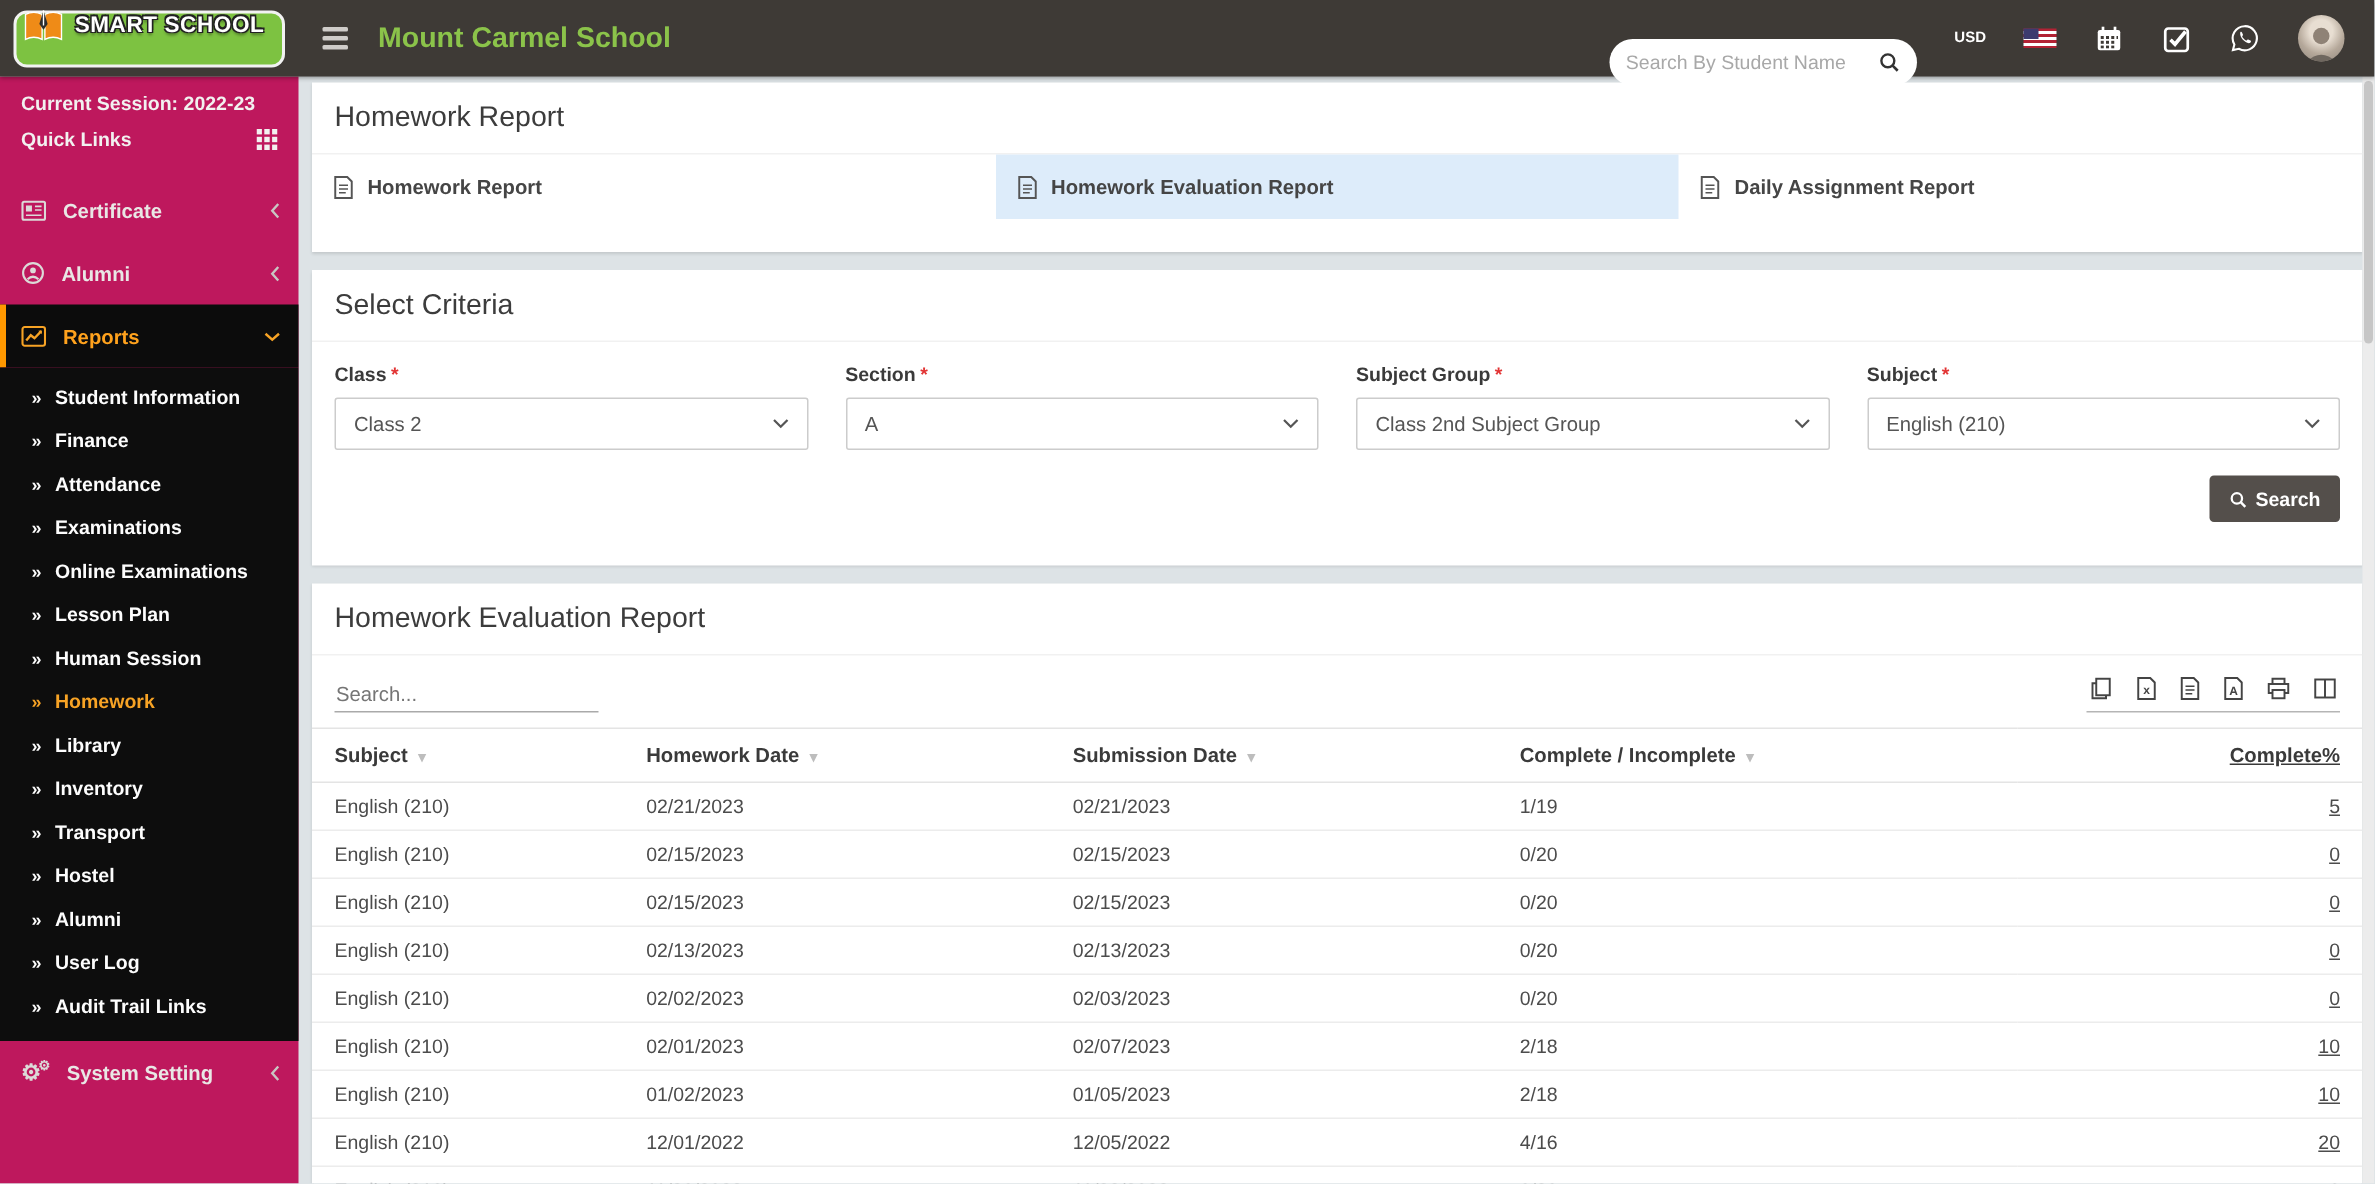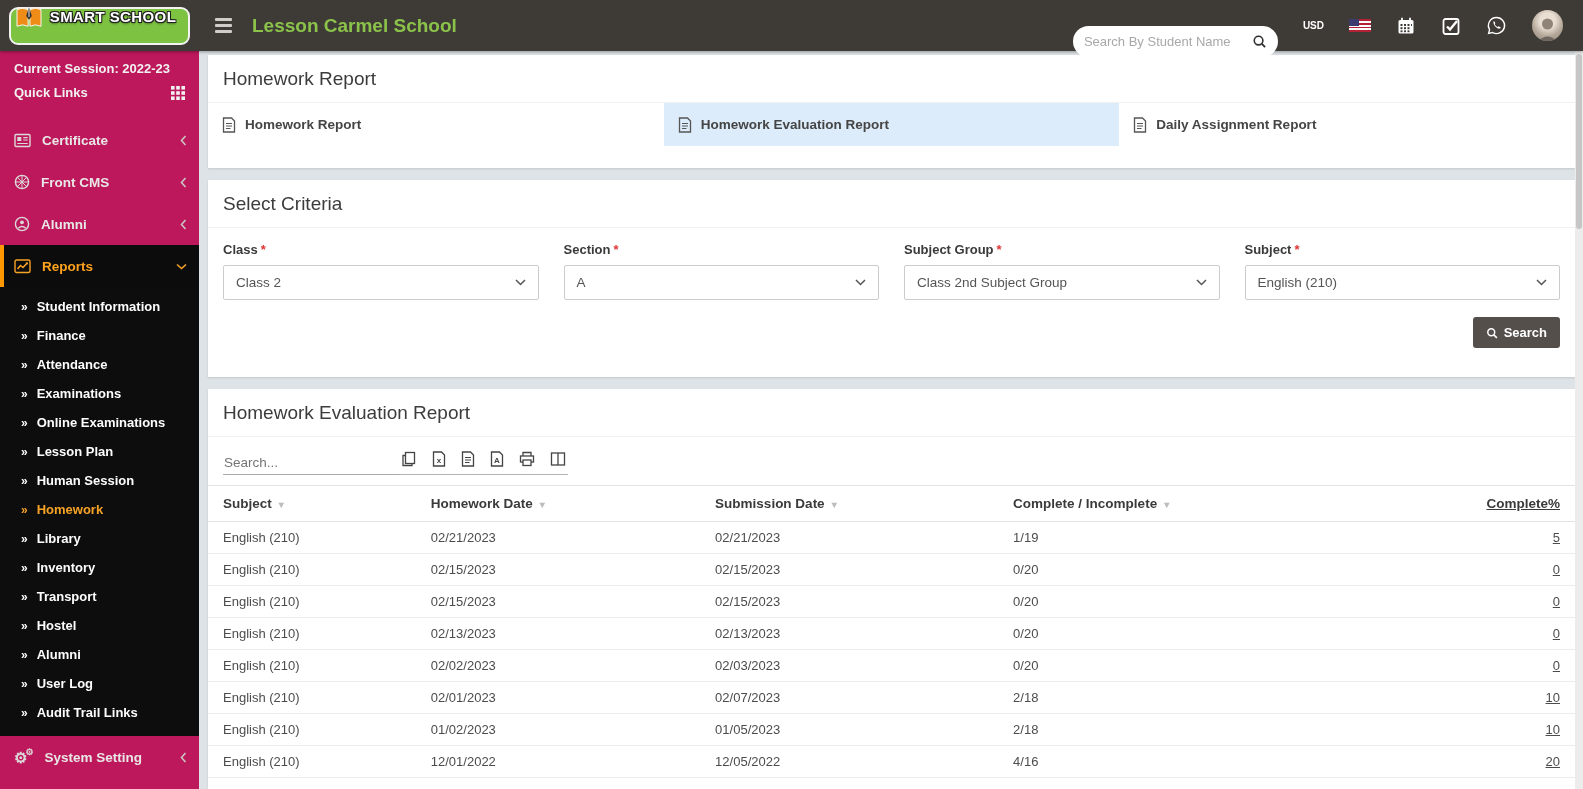--- a/index.html
+++ b/index.html
@@ -69,21 +69,21 @@
   .req { color:#e23434; margin-left:3px; }
   .select-box { height:35px; border:1px solid #ccc; border-radius:2px; display:flex; align-items:center;
                 justify-content:space-between; padding:0 12px; font-size:13.5px; color:#555; cursor:pointer;
                 background:#fff; }
   .btn-row { text-align:right; padding:17px 15px 29px; }
   .btn-search { display:inline-flex; align-items:center; gap:6px; background:#544f4b; color:#fff;
                 border:none; border-radius:3px; font-size:13px; font-weight:bold; padding:8px 13px;
                 cursor:pointer; font-family:"Liberation Sans", sans-serif; }
 
   .report-card { flex:1; margin-bottom:0; display:flex; flex-direction:column; }
-  .toolbar { display:flex; align-items:flex-end; padding:14px 15px 10px; }
+  .toolbar { display:flex; justify-content:space-between; align-items:flex-end; padding:14px 15px 10px; }
   .table-search { width:176px; border:none; border-bottom:1px solid #aaa; outline:none; font-size:13.5px;
                   padding:4px 1px; color:#555; font-family:"Liberation Sans", sans-serif; }
   .table-search::placeholder { color:#757575; }
   .export-group { display:flex; gap:15px; border-bottom:1px solid #b5b5b5; padding:0 2px 7px; }
   .export-group .ebtn { display:flex; cursor:pointer; }
 
   table.report { width:100%; border-collapse:collapse; }
   table.report th { text-align:left; font-size:13.5px; font-weight:bold; color:#3a3a3a;
                     padding:10px 15px; border-top:1px solid #e4e4e4; border-bottom:1px solid #e4e4e4;
                     cursor:pointer; white-space:nowrap; }
@@ -114,21 +114,21 @@
           </svg>
         </span>
         <span class="logo-text">SMART SCHOOL</span>
       </div>
     </div>
     <div class="hamburger">
         <span></span>
         <span></span>
         <span></span>
       </div>
-    <div class="school-name">Lesson Carmel School</div>
+    <div class="school-name">Mount Carmel School</div>
     <div class="header-right">
       <div class="search-pill">
         <input type="text" placeholder="Search By Student Name" style="">
         <span class="ic">
           <svg width="15" height="15" viewBox="0 0 16 16">
               <circle cx="7" cy="7" r="4.6" fill="none" stroke="#333" stroke-width="1.7"></circle>
               <line x1="10.4" y1="10.4" x2="14" y2="14" stroke="#333" stroke-width="1.9"></line>
             </svg>
         </span>
       </div>
@@ -212,34 +212,20 @@
           </svg>
       </span>
       <span>Certificate</span>
       <span class="chev">
         <svg width="7" height="11" viewBox="0 0 7 11">
             <polyline points="5.5,1 1.5,5.5 5.5,10" fill="none" stroke="#c9c6c3" stroke-width="1.6"></polyline>
           </svg>
       </span>
     </div>
 
-    <div class="menu-item">
-      <span class="ic">
-        <svg width="16" height="16" viewBox="0 0 16 16">
-            <circle cx="8" cy="8" r="6.6" fill="none" stroke="#dcdad8" stroke-width="1.4"></circle>
-            <path d="M8 1.4v13.2M1.4 8h13.2M3.5 3.5l9 9M12.5 3.5l-9 9" stroke="#dcdad8" stroke-width="1"></path>
-          </svg>
-      </span>
-      <span>Front CMS</span>
-      <span class="chev">
-        <svg width="7" height="11" viewBox="0 0 7 11">
-            <polyline points="5.5,1 1.5,5.5 5.5,10" fill="none" stroke="#c9c6c3" stroke-width="1.6"></polyline>
-          </svg>
-      </span>
-    </div>
 
     <div class="menu-item">
       <span class="ic">
         <svg width="16" height="16" viewBox="0 0 16 16">
             <circle cx="8" cy="8" r="6.6" fill="none" stroke="#dcdad8" stroke-width="1.4"></circle>
             <circle cx="8" cy="6.3" r="1.9" fill="#dcdad8"></circle>
             <path d="M4.4 12.2 Q8 8.8 11.6 12.2" fill="none" stroke="#dcdad8" stroke-width="1.5"></path>
           </svg>
       </span>
       <span>Alumni</span>

